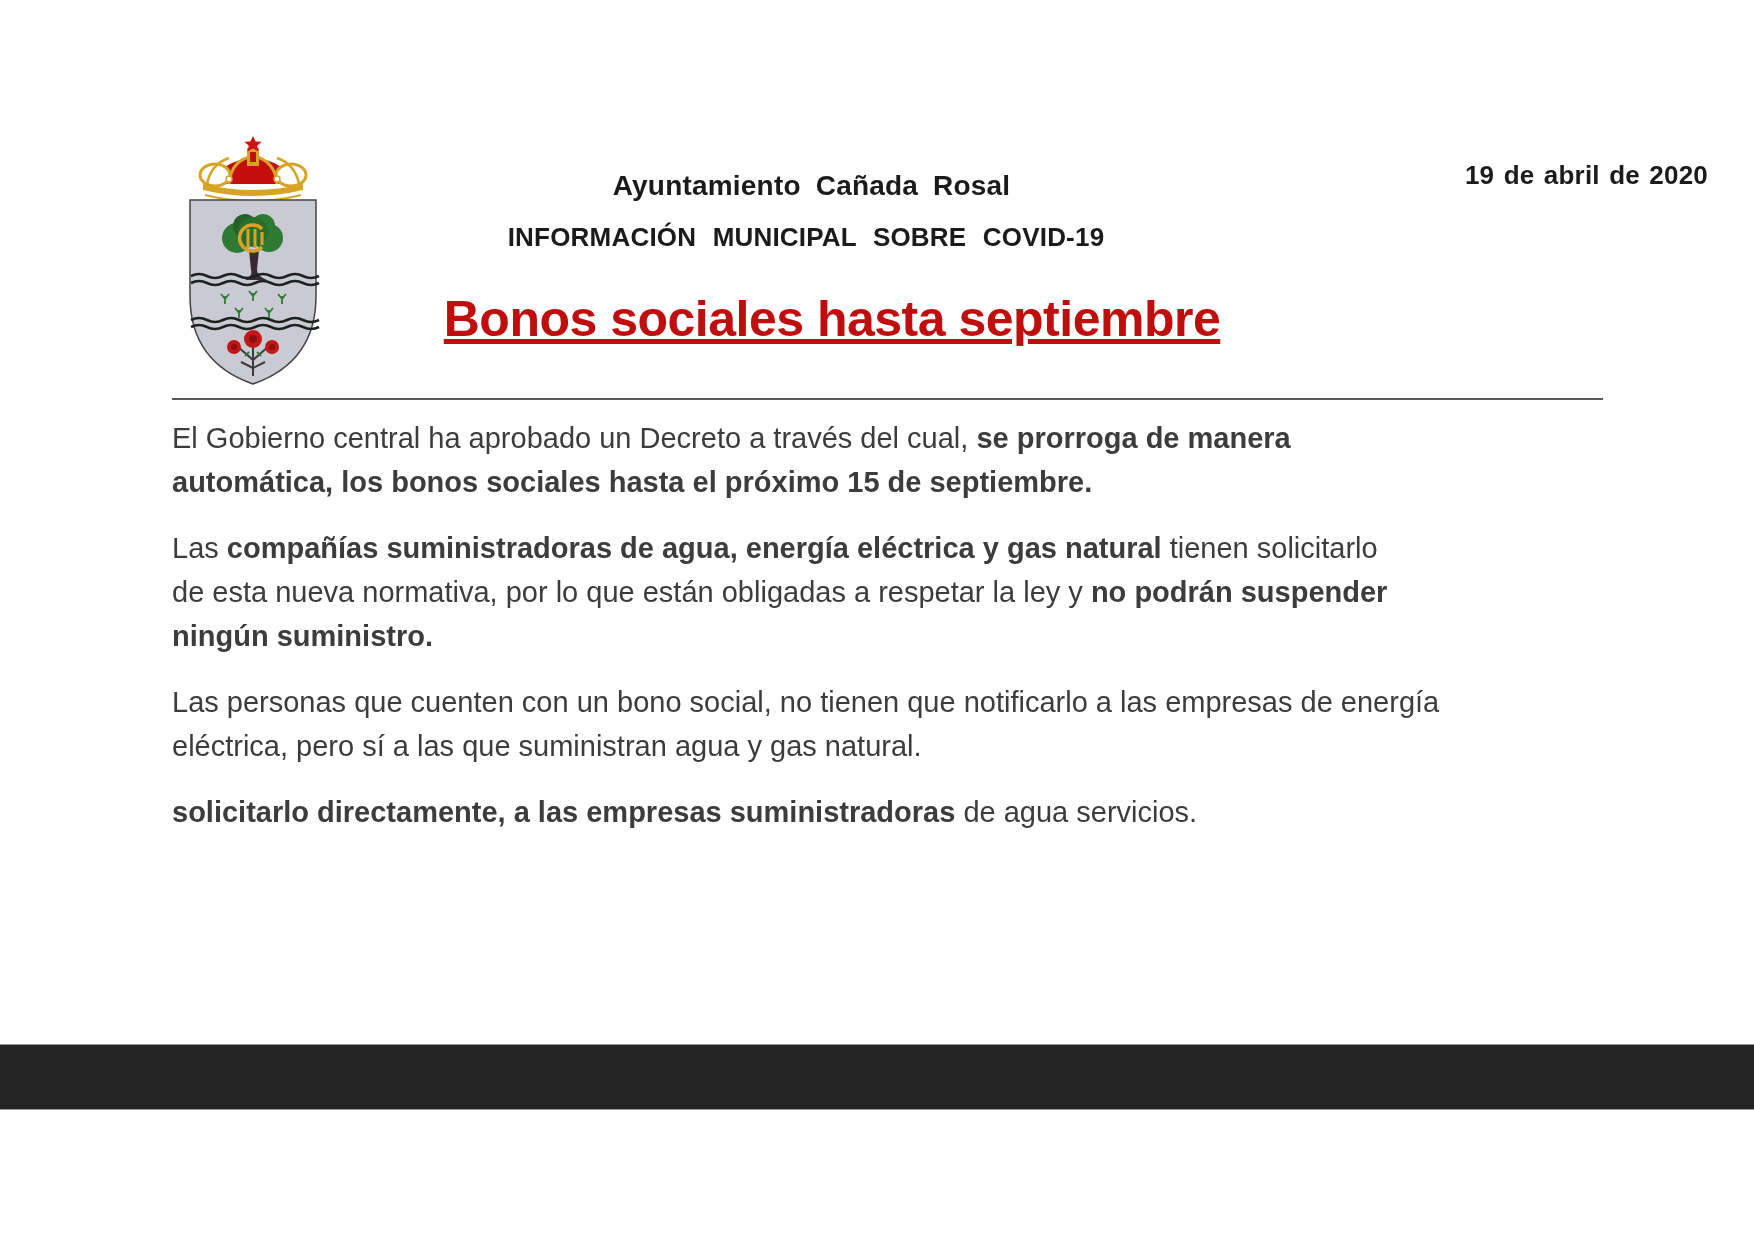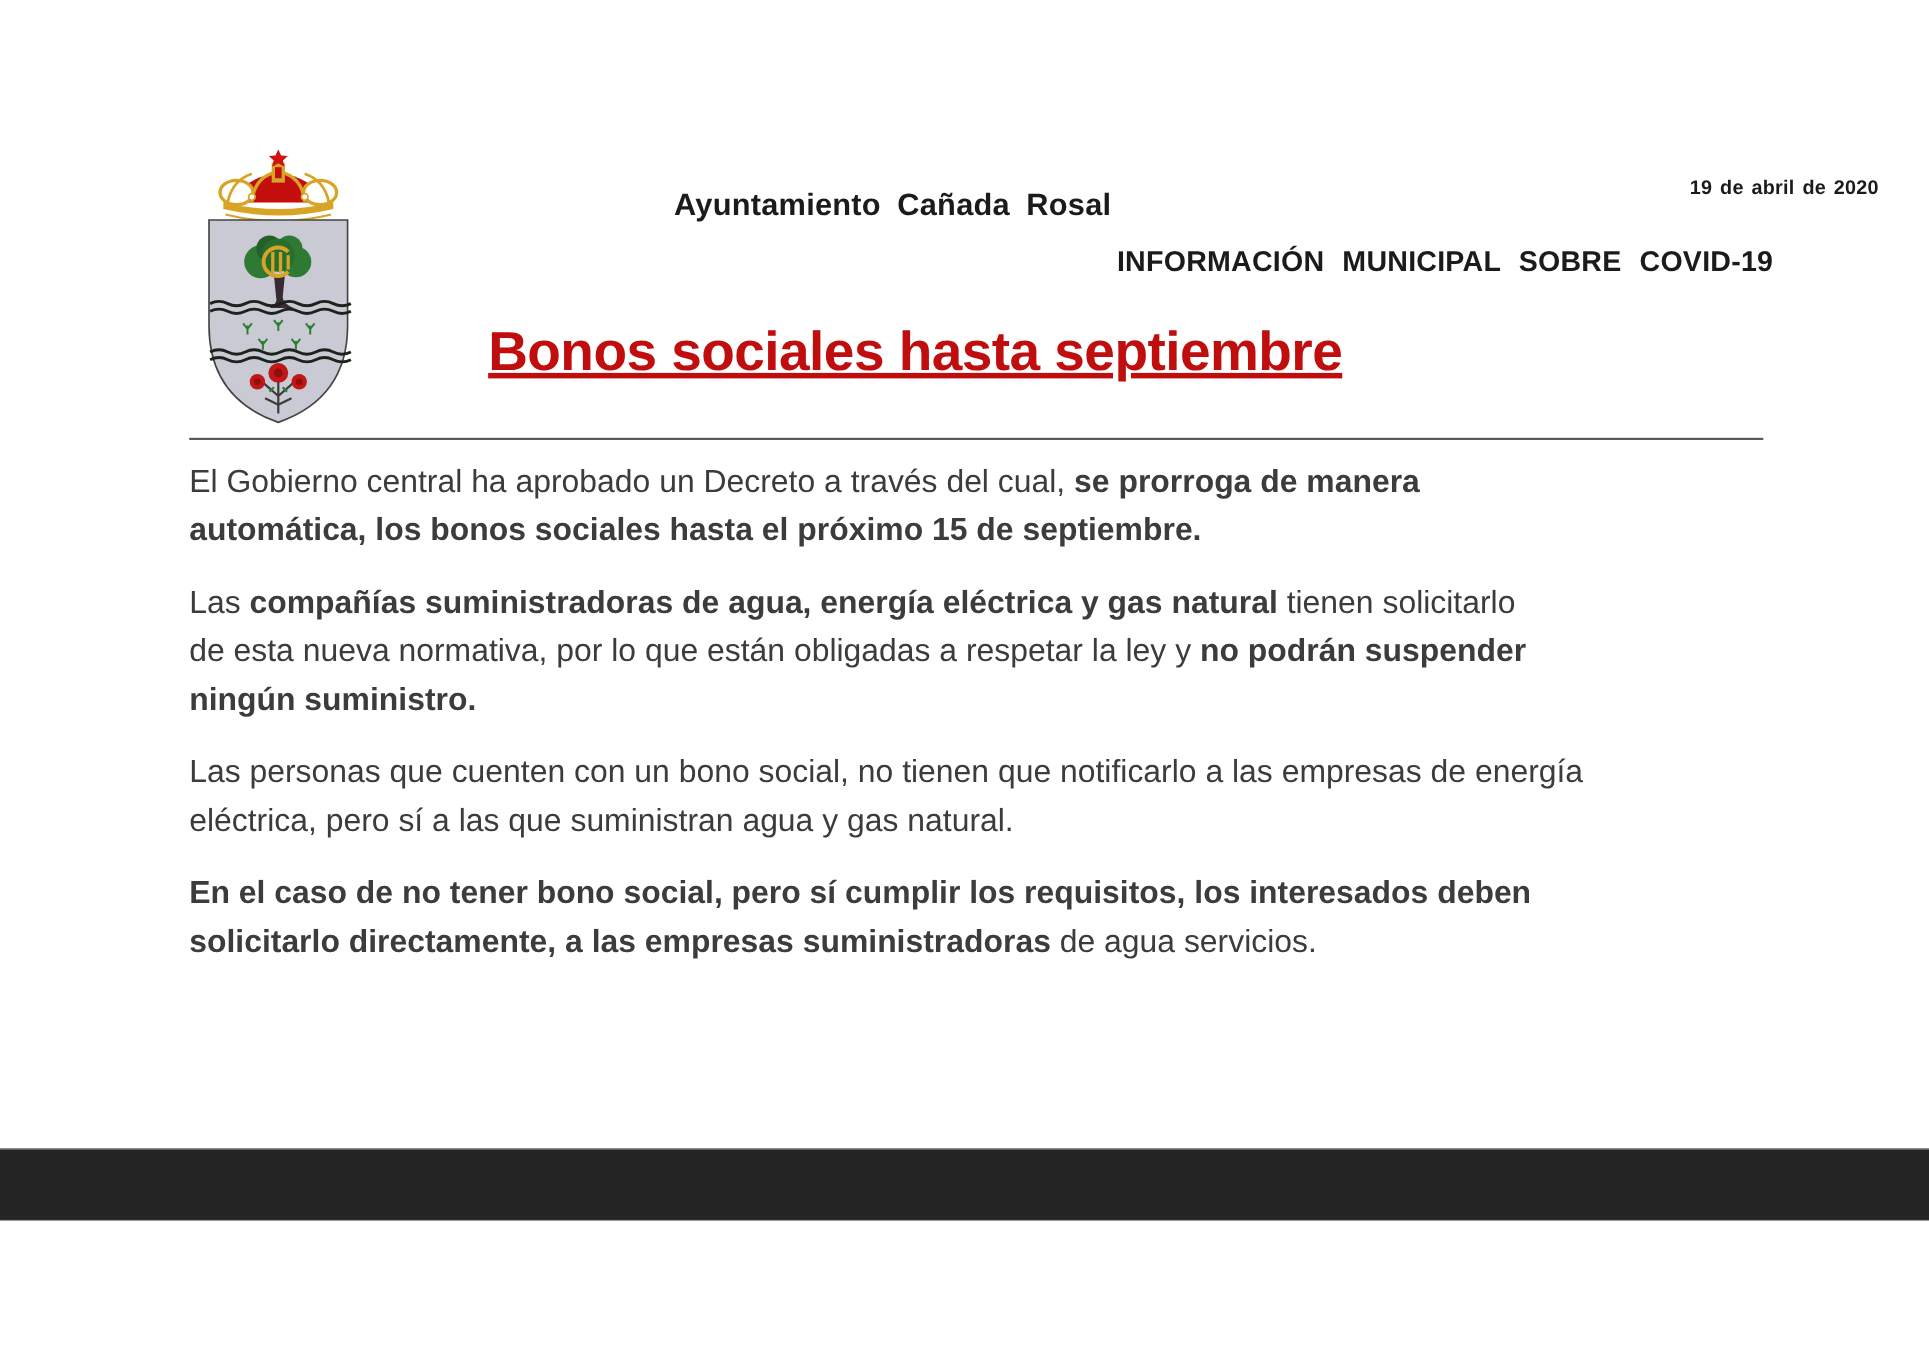--- a/index.html
+++ b/index.html
@@ -8,32 +8,32 @@
     width:1754px;height:1240px;
     background:#ffffff;
     font-family:"Liberation Sans", sans-serif;
     overflow:hidden;
   }
   
   #emblem{position:absolute;left:185px;top:134px;width:136px;height:254px;}
   
   #date{
     position:absolute;top:160px;right:46px;
-    font-size:18px;font-weight:bold;color:var(--heading,#1b1b1b);
+    font-size:26px;font-weight:bold;color:var(--heading,#1b1b1b);
     word-spacing:2px;letter-spacing:0.2px;
   }
   
   #header-block{position:absolute;left:0;top:170px;width:1612px;text-align:center;}
   #org-name{
     font-size:28px;font-weight:bold;color:var(--heading,#1b1b1b);
     word-spacing:7px;letter-spacing:0.2px;margin:0 0 20px 0;padding-left:11px;
   }
   #subheader{
     font-size:26px;font-weight:bold;color:var(--heading,#1b1b1b);
-    word-spacing:9px;letter-spacing:0.2px;margin:0;text-align:right;
+    word-spacing:9px;letter-spacing:0.2px;margin:0;
   }
   
   #title{
     position:absolute;left:0;top:290px;width:1664px;text-align:center;
     font-size:50px;font-weight:bold;color:var(--title-red,#c00d0d);
     letter-spacing:-0.5px;
     text-decoration:underline;
   }
   
   #title-rule{
@@ -164,20 +164,19 @@
       <div class="para">
         <div class="line"><span>Las </span><span class="b">compañías suministradoras de agua, energía eléctrica y gas natural</span><span> tienen solicitarlo</span></div>
         <div class="line"><span>de esta nueva normativa, por lo que están obligadas a respetar la ley y </span><span class="b">no podrán suspender</span></div>
         <div class="line"><span class="b">ningún suministro.</span></div>
       </div>
       <div class="para">
         <div class="line"><span>Las personas que cuenten con un bono social, no tienen que notificarlo a las empresas de energía</span></div>
         <div class="line"><span>eléctrica, pero sí a las que suministran agua y gas natural.</span></div>
       </div>
       <div class="para">
-        <div class="line"><span class="b">En el caso de no tener bono social, pero sí cumplir los requisitos, los interesados deben</span></div>
         <div class="line"><span class="b">solicitarlo directamente, a las empresas suministradoras</span><span> de agua servicios.</span></div>
       </div>
     </div>
 
   <div id="footer-bar"></div>
 
 </div>
 
 </body></html>

